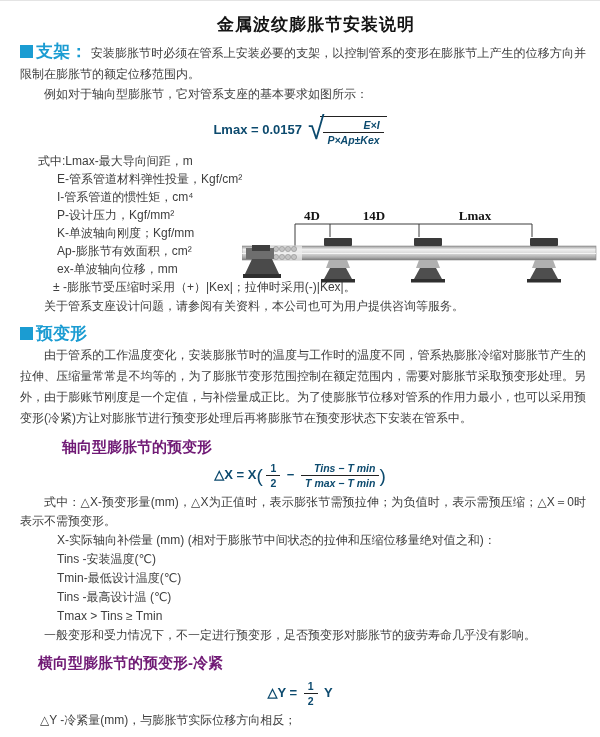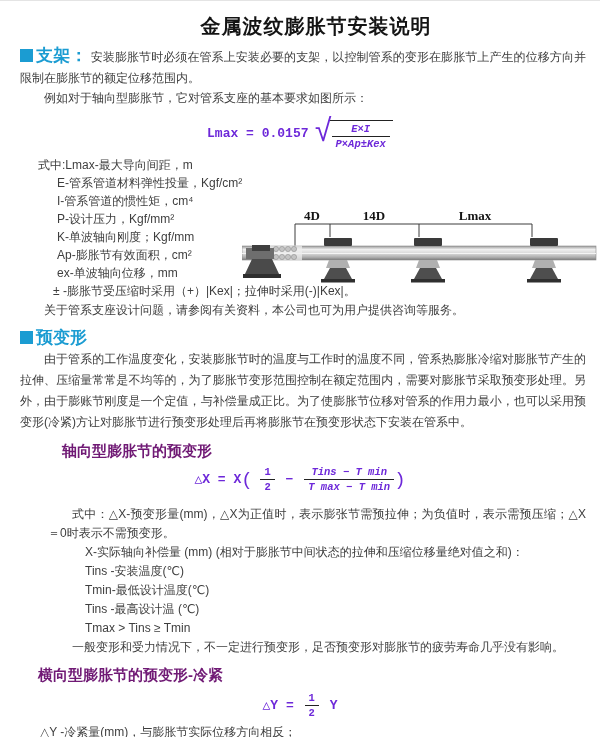--- a/index.html
+++ b/index.html
@@ -3,48 +3,48 @@
 <meta charset="utf-8">
 <style>
   html,body{margin:0;padding:0;}
   body{
     width:600px;height:737px;background:#ffffff;overflow:hidden;
     font-family:"Liberation Sans","DejaVu Sans",sans-serif;
     color:#3e3e3e;box-sizing:border-box;border-top:1px solid #e4e4e4;
   }
   .page{position:relative;width:600px;height:737px;}
   .doc-title{
-    margin:12px 0 6px;text-align:center;font-size:20px;font-weight:bold;
+    margin:12px 0 6px;text-align:center;font-size:17px;font-weight:bold;
     color:#141414;letter-spacing:1px;padding-left:32px;
   }
   .para{margin:0 14px 0 20px;font-size:12px;line-height:20.5px;text-align:justify;}
   .indent{text-indent:2em;}
   .sq{display:inline-block;width:13px;height:13px;background:#1b9cd2;margin-right:3px;vertical-align:-1px;}
   .sec-head{color:#1b9cd2;font-size:17px;font-weight:bold;}
   .sec-title{margin:8px 14px 2px 20px;line-height:19px;}
-  .formula{text-align:center;font-family:Liberation Mono, monospace;color:#6d28d9;font-weight:bold;font-size:13px;}
+  .formula{text-align:center;font-family:Liberation Sans, sans-serif;color:#0c4a6e;font-weight:bold;font-size:13px;}
   .f1{margin:8px 0 6px;}
   .f1-inner{display:inline-flex;align-items:center;}
   .frac{display:inline-block;vertical-align:middle;text-align:center;line-height:1.15;font-size:10.5px;}
-  .frac .num{display:block;border-bottom:1px solid #222;padding:0 4px 1px;}
+  .frac .num{display:block;border-bottom:1px solid #222;padding:0 4px 1px;text-align:right;}
   .frac .den{display:block;padding:1px 4px 0;}
   .it{font-style:italic;}
   .radical{font-size:30px;font-weight:400;line-height:1;transform:scaleY(1.05);margin-left:6px;}
   .radicand{border-top:1.5px solid #222;padding:2px 3px 0;margin-left:-4px;margin-top:3px;}
   .defs{margin:2px 0 0 38px;font-size:12px;line-height:18px;}
   .defs .ind{margin-left:19px;}
   .defs .pm{margin-left:15px;}
   .diagram{position:absolute;left:242px;top:196px;width:356px;height:95px;}
   .sub{color:#701a75;font-size:15px;font-weight:bold;margin:9px 0 0;line-height:18px;}
   .axial{margin-left:62px;}
   .lateral{margin-left:38px;}
-  .f2{margin:6px 0 12px;}
+  .f2{margin:6px 0 4px;}
   .paren{font-size:19px;font-weight:400;vertical-align:middle;}
   .fop{margin:0 3px;}
-  .notes{font-size:12px;line-height:19px;padding-left:28px;}
+  .notes{font-size:12px;line-height:19px;}
   .note-ind{margin:0 14px 0 57px;font-size:12px;line-height:19px;}
   .f3{margin:8px 0 4px;}
   .f3 .frac{margin:0 3px;}
 </style>
 </head>
 <body>
 
 <div class="page">
 
   <h1 class="doc-title">金属波纹膨胀节安装说明</h1>

